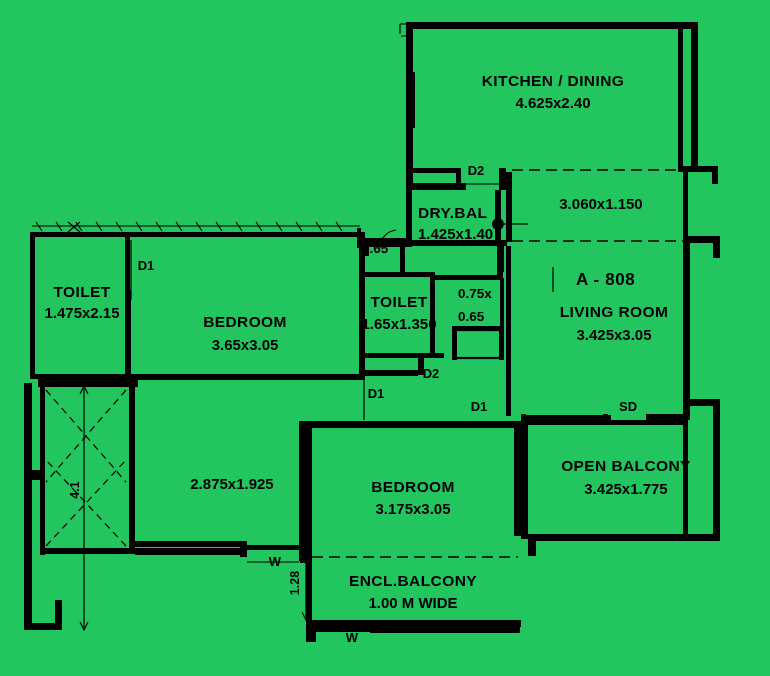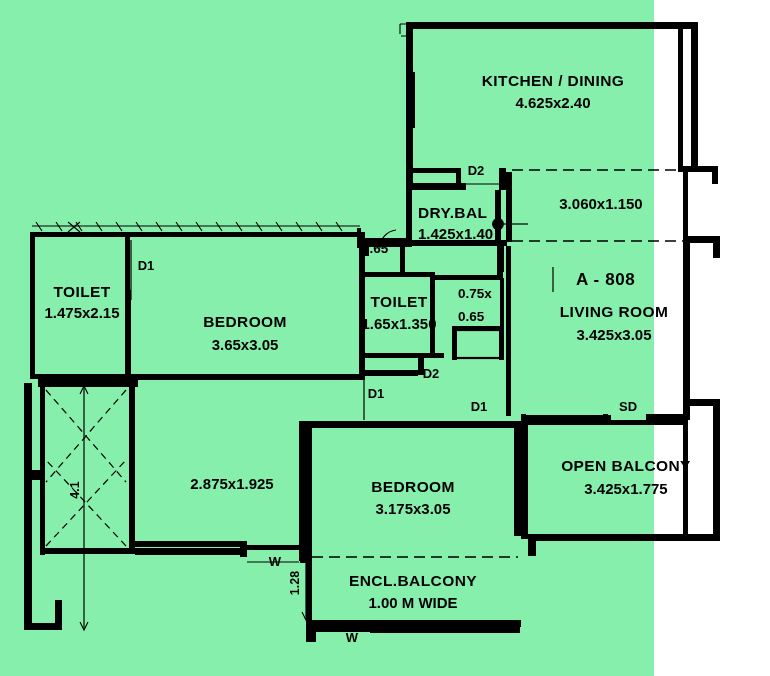--- a/index.html
+++ b/index.html
@@ -9,23 +9,23 @@
     background: #ffffff;
   }
   body {
     font-family: "Liberation Sans", sans-serif;
     width: 770px;
     height: 676px;
     overflow: hidden;
   }
   #plan-root {
     position: relative;
-    width: 654px;
+    width: 770px;
     height: 676px;
-    background: #86efac;
+    background: #22c55e;
   }
   svg#floorplan {
     display: block;
     width: 770px;
     height: 676px;
   }
   .wall-thick  { fill: #000000; stroke: none; }
   .wall-line   { fill: none; stroke: #000000; stroke-width: 2.2; }
   .wall-hair   { fill: none; stroke: #000000; stroke-width: 1.1; }
   .dash-line   { fill: none; stroke: #000000; stroke-width: 1.6;

